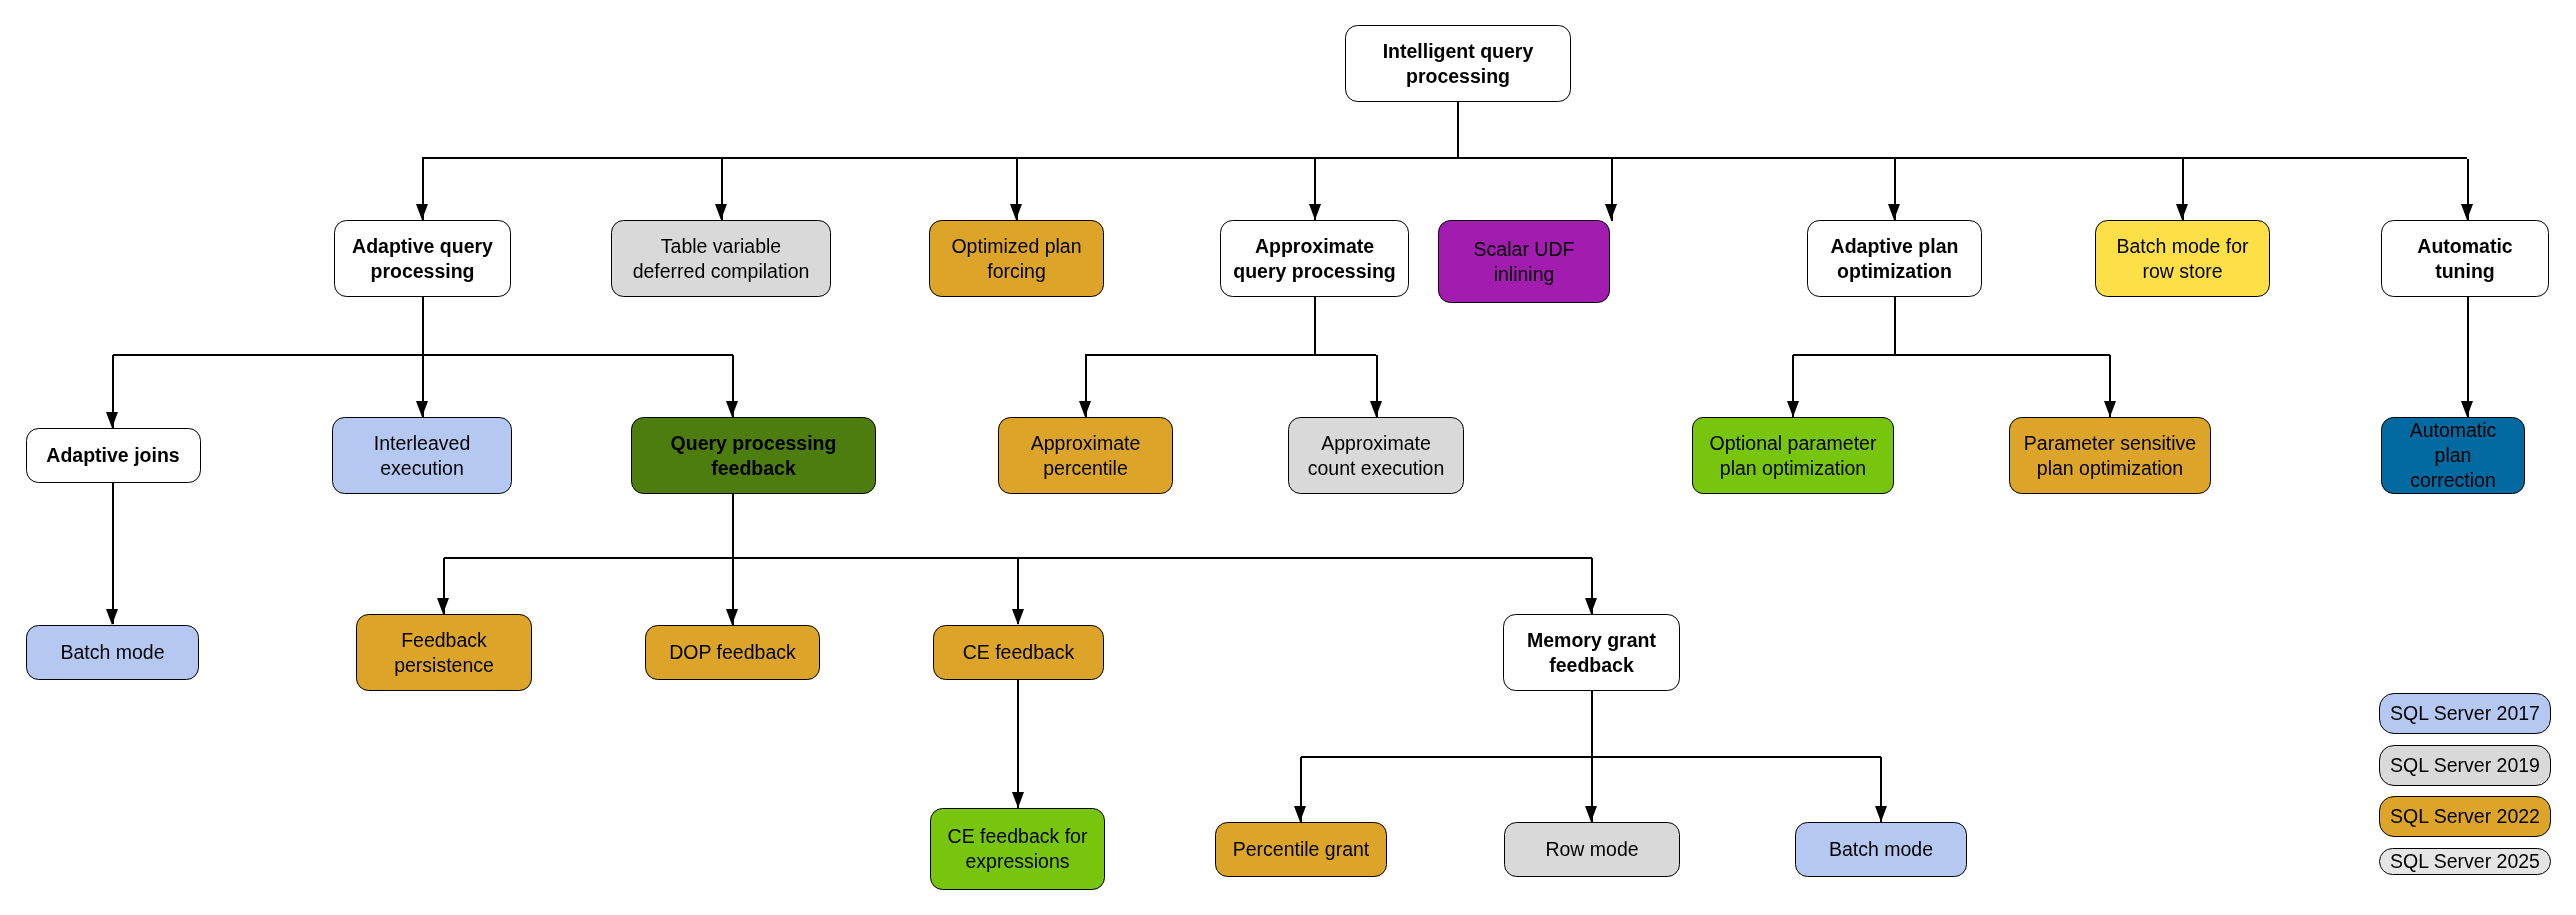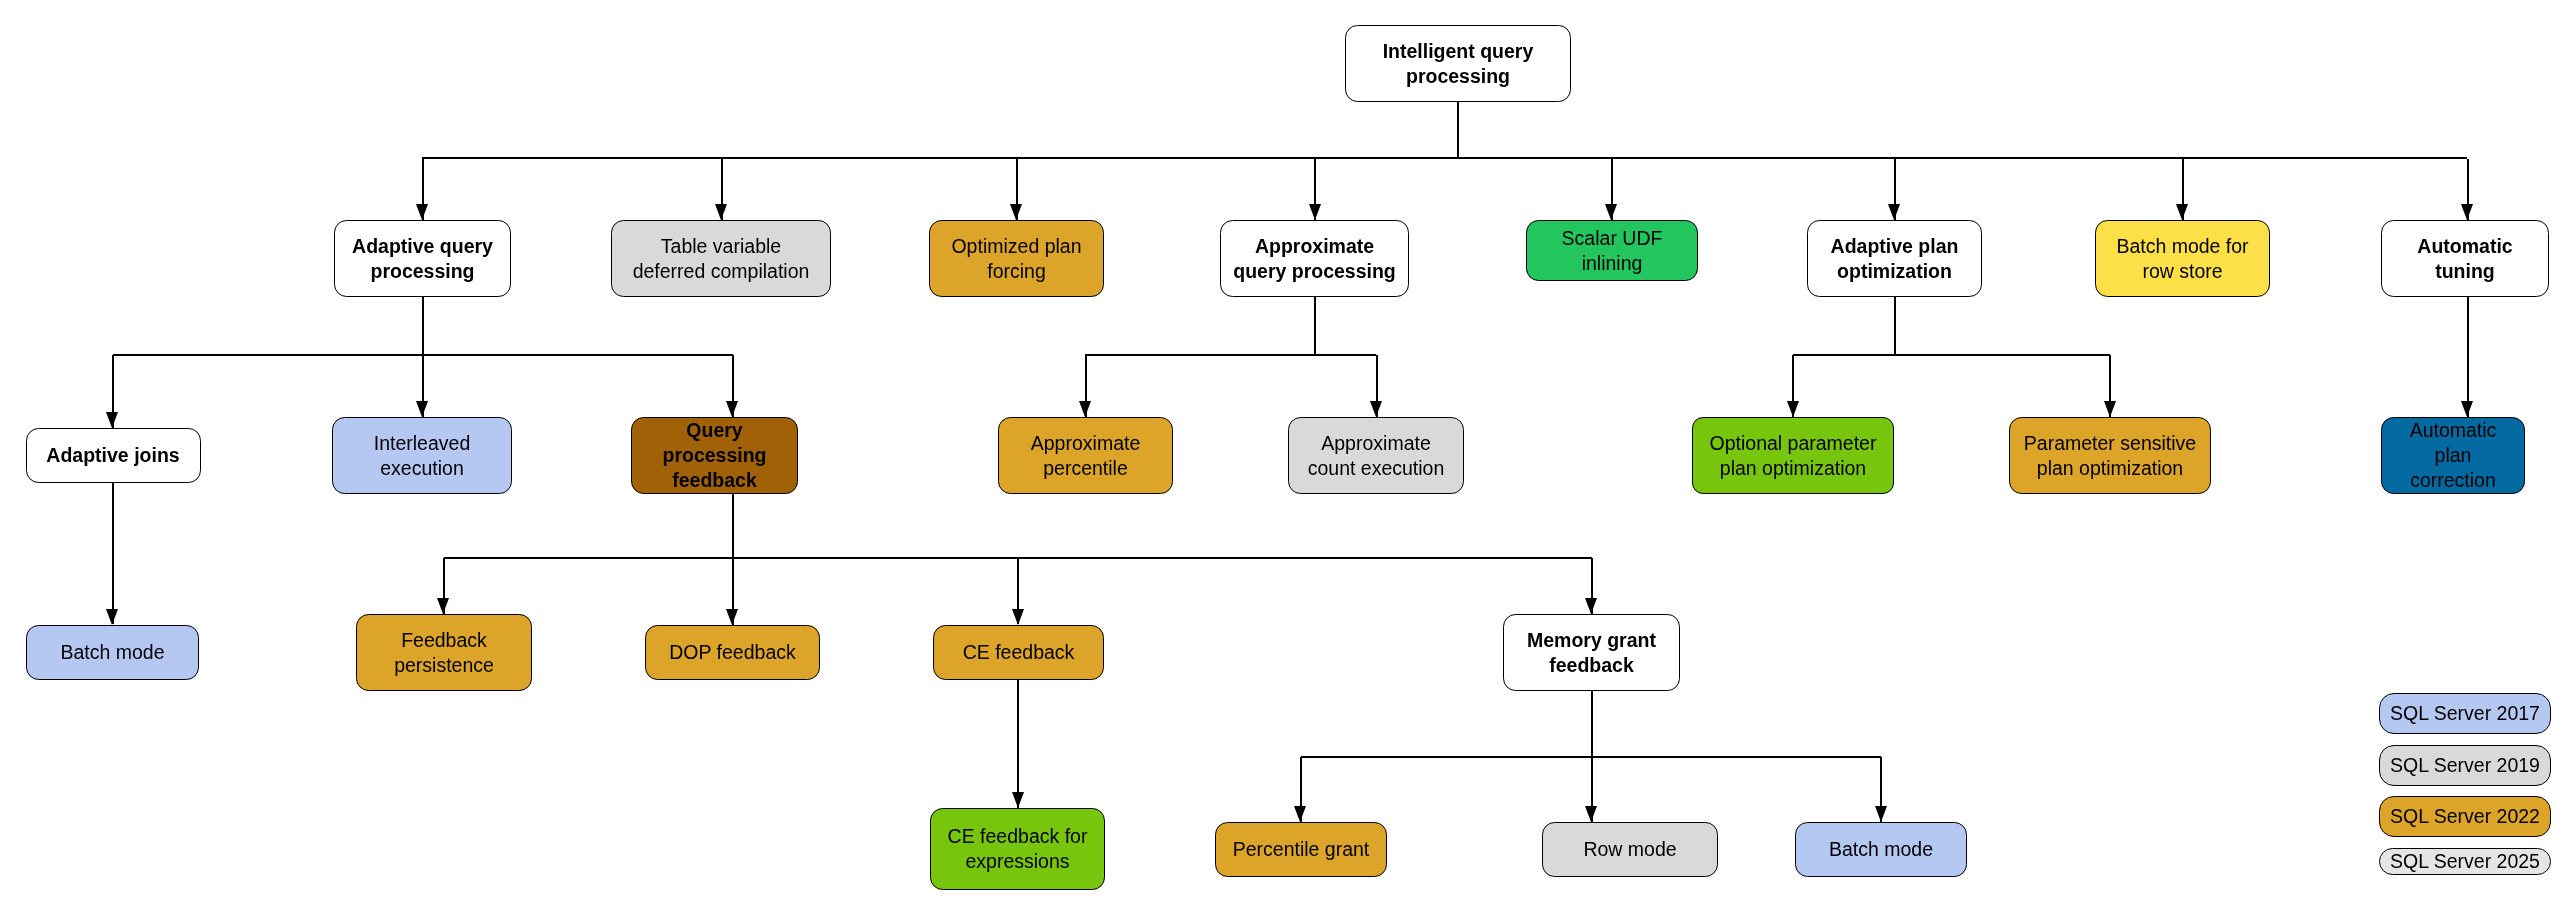--- a/index.html
+++ b/index.html
@@ -121,39 +121,39 @@
     <div class="arrow" style="left: 1585px; top: 598px;"></div>
     <div class="arrow" style="left: 1012px; top: 792px;"></div>
     <div class="arrow" style="left: 1294px; top: 806px;"></div>
     <div class="arrow" style="left: 1585px; top: 806px;"></div>
     <div class="arrow" style="left: 1875px; top: 806px;"></div>
     <div class="node bold" style="left: 1345px; top: 25px; width: 226px; height: 77px; background: rgb(255, 255, 255);">Intelligent query processing</div>
     <div class="node bold" style="left: 334px; top: 220px; width: 177px; height: 77px; background: rgb(255, 255, 255);">Adaptive query processing</div>
     <div class="node" style="left: 611px; top: 220px; width: 220px; height: 77px; background: rgb(217, 217, 217);">Table variable deferred compilation</div>
     <div class="node" style="left: 929px; top: 220px; width: 175px; height: 77px; background: rgb(220, 165, 42);">Optimized plan forcing</div>
     <div class="node bold" style="left: 1220px; top: 220px; width: 189px; height: 77px; background: rgb(255, 255, 255);">Approximate query processing</div>
-    <div class="node" style="left: 1526px; top: 220px; width: 172px; height: 61px; background: #22c55e;">Scalar UDF inlining</div>
+    <div class="node" style="left: 1438px; top: 220px; width: 172px; height: 83px; background: #a21caf;">Scalar UDF inlining</div>
     <div class="node bold" style="left: 1807px; top: 220px; width: 175px; height: 77px; background: rgb(255, 255, 255);">Adaptive plan optimization</div>
     <div class="node" style="left: 2095px; top: 220px; width: 175px; height: 77px; background: #fde047;">Batch mode for row store</div>
     <div class="node bold" style="left: 2381px; top: 220px; width: 168px; height: 77px; background: rgb(255, 255, 255);">Automatic tuning</div>
     <div class="node bold" style="left: 25.5px; top: 428px; width: 175px; height: 55px; background: rgb(255, 255, 255);">Adaptive joins</div>
     <div class="node" style="left: 332px; top: 417px; width: 180px; height: 77px; background: rgb(181, 200, 242);">Interleaved execution</div>
-    <div class="node bold" style="left: 631px; top: 417px; width: 167px; height: 77px; background: #a16207;">Query processing feedback</div>
+    <div class="node bold" style="left: 631px; top: 417px; width: 245px; height: 77px; background: #4d7c0f;">Query processing feedback</div>
     <div class="node" style="left: 998px; top: 417px; width: 175px; height: 77px; background: rgb(220, 165, 42);">Approximate percentile</div>
     <div class="node" style="left: 1288px; top: 417px; width: 176px; height: 77px; background: rgb(217, 217, 217);">Approximate count execution</div>
     <div class="node" style="left: 1692px; top: 417px; width: 202px; height: 77px; background: rgb(119, 197, 13); border-radius: 11px;">Optional parameter plan optimization</div>
     <div class="node" style="left: 2009px; top: 417px; width: 202px; height: 77px; background: rgb(220, 165, 42);">Parameter sensitive plan optimization</div>
     <div class="node" style="left: 2381px; top: 417px; width: 144px; height: 77px; background: #0369a1;">Automatic plan correction</div>
     <div class="node" style="left: 26px; top: 625px; width: 173px; height: 55px; background: rgb(181, 200, 242);">Batch mode</div>
     <div class="node" style="left: 356px; top: 614px; width: 176px; height: 77px; background: rgb(220, 165, 42);">Feedback persistence</div>
     <div class="node" style="left: 645px; top: 625px; width: 175px; height: 55px; background: rgb(220, 165, 42);">DOP feedback</div>
     <div class="node" style="left: 933px; top: 625px; width: 171px; height: 55px; background: rgb(220, 165, 42);">CE feedback</div>
     <div class="node bold" style="left: 1503px; top: 614px; width: 177px; height: 77px; background: rgb(255, 255, 255);">Memory grant feedback</div>
     <div class="node" style="left: 930px; top: 808px; width: 175px; height: 82px; background: rgb(119, 197, 13);">CE feedback for expressions</div>
     <div class="node" style="left: 1215px; top: 822px; width: 172px; height: 55px; background: rgb(220, 165, 42);">Percentile grant</div>
-    <div class="node" style="left: 1504px; top: 822px; width: 176px; height: 55px; background: rgb(217, 217, 217); margin-left: 38px;">Row mode</div>
+    <div class="node" style="left: 1504px; top: 822px; width: 176px; height: 55px; background: rgb(217, 217, 217);">Row mode</div>
     <div class="node" style="left: 1795px; top: 822px; width: 172px; height: 55px; background: rgb(181, 200, 242);">Batch mode</div>
     <div class="legend-pill" style="left: 2379px; top: 693px; width: 172px; height: 41px; background: rgb(181, 200, 242);">SQL Server 2017</div>
     <div class="legend-pill" style="left: 2379px; top: 745px; width: 172px; height: 41px; background: rgb(217, 217, 217);">SQL Server 2019</div>
     <div class="legend-pill" style="left: 2379px; top: 796px; width: 172px; height: 41px; background: rgb(220, 165, 42);">SQL Server 2022</div>
     <div class="legend-pill" style="left: 2379px; top: 848px; width: 172px; height: 27px; background: #e5e5e5;">SQL Server 2025</div>
   </div>
 
 
 </body></html>

